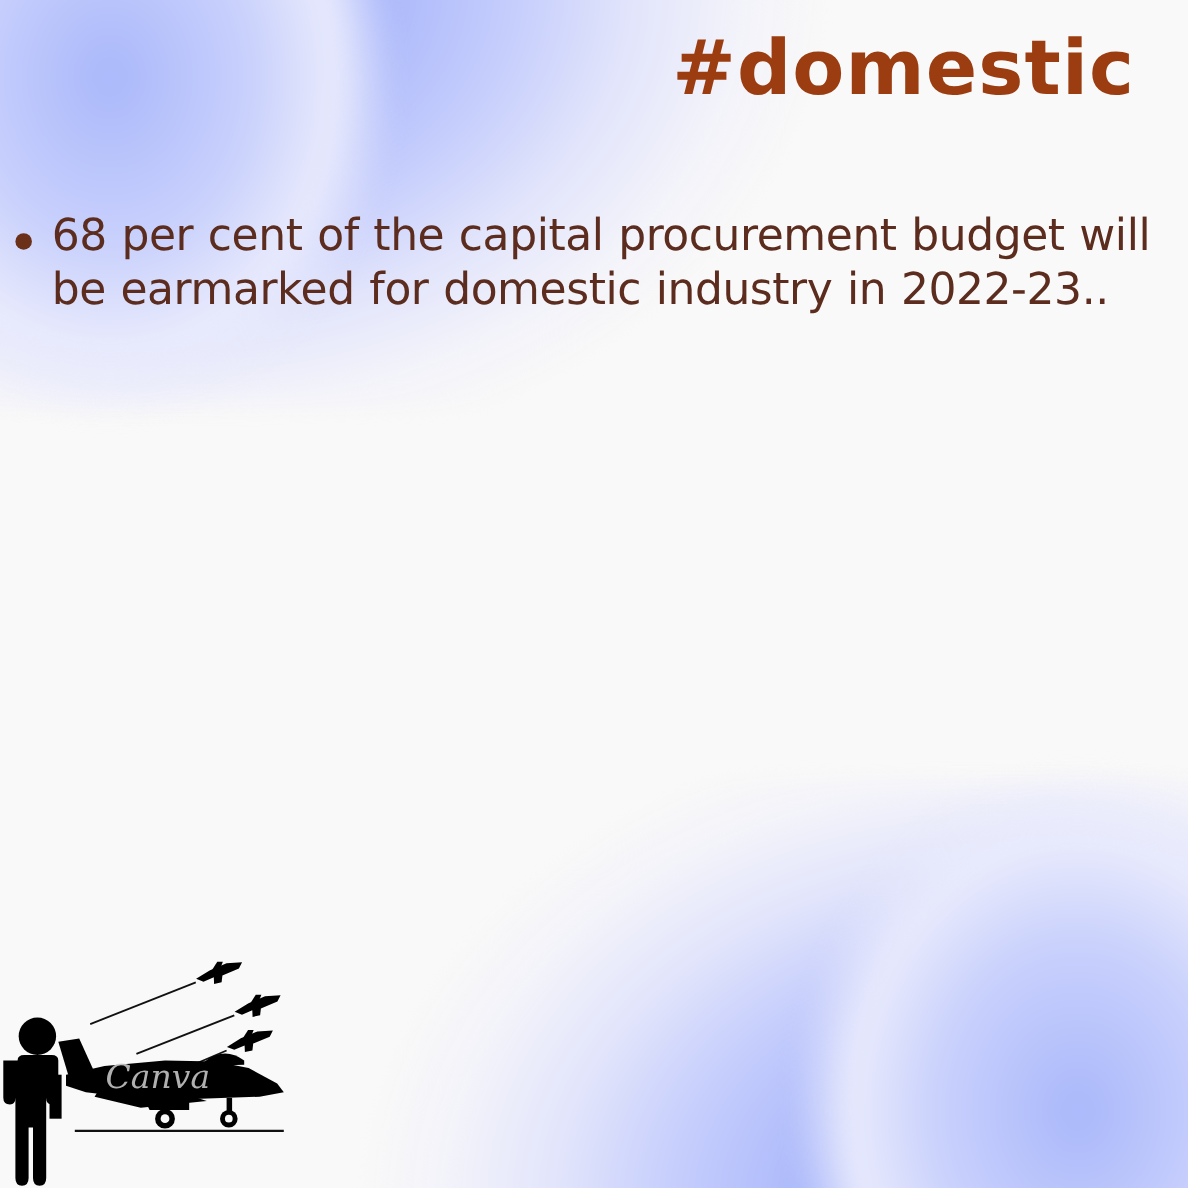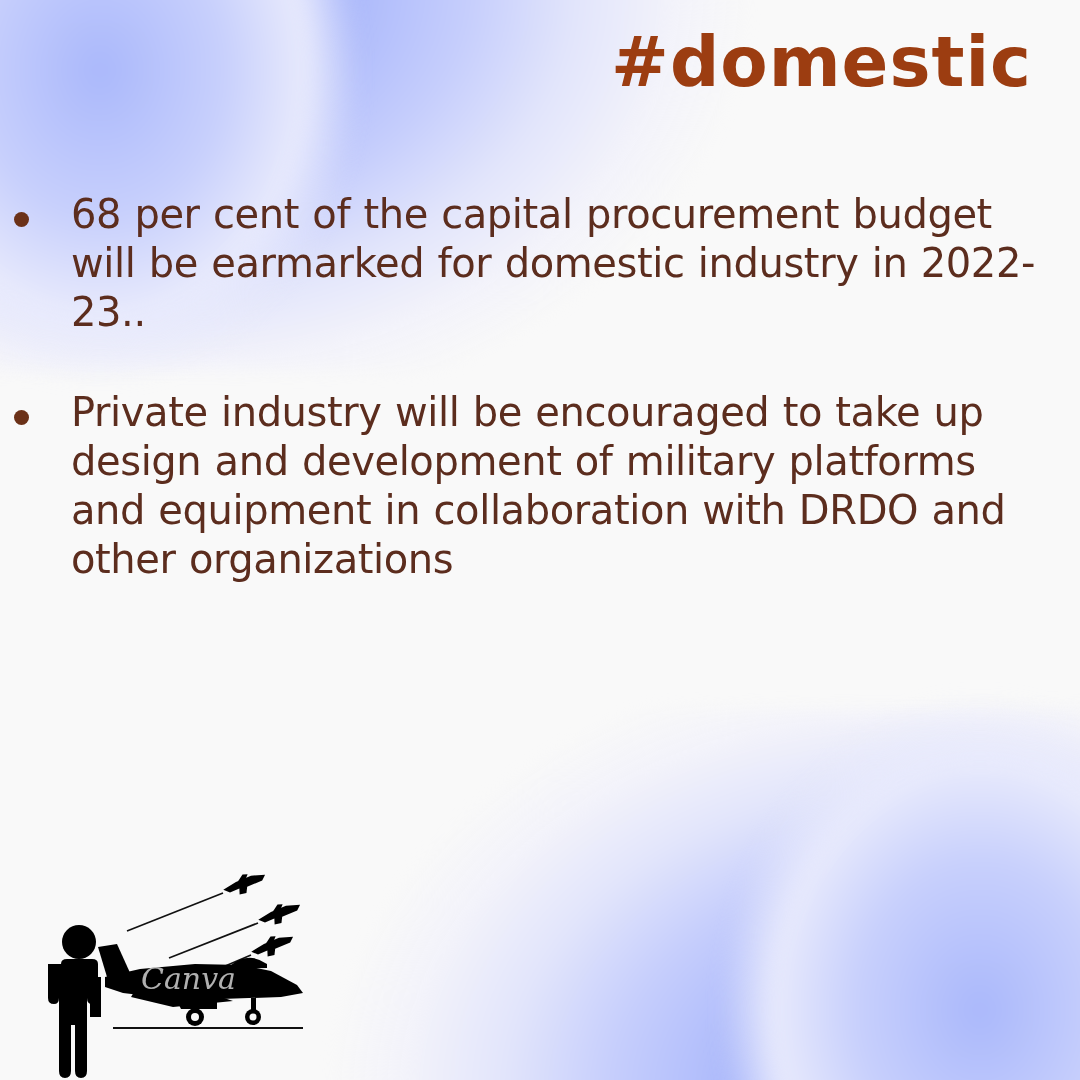--- a/index.html
+++ b/index.html
@@ -104,21 +104,20 @@
     position: absolute;
     left: 14px;
     top: 190px;
     width: 1040px;
   }
 
   .bullet-row {
     display: flex;
     align-items: flex-start;
     margin-bottom: 52px;
-    gap: 24px;
   }
 
   .bullet-dot {
     flex: 0 0 auto;
     width: 15px;
     height: 15px;
     border-radius: 50%;
     background: #6b3118;
     margin-top: 22px;
     margin-right: 18px;
@@ -134,21 +133,20 @@
     word-spacing: 1px;
   }
 
   
   .illustration {
     position: absolute;
     left: 0px;
     bottom: 0px;
     width: 300px;
     height: 215px;
-    padding-left: 45px;
   }
 
   .illustration svg {
     display: block;
     width: 100%;
     height: 100%;
   }
 
   .canva-mark {
     font-family: "DejaVu Serif", serif;
@@ -172,24 +170,20 @@
   <div class="title">#domestic</div>
 
   <div class="bullets">
 
     <div class="bullet-row">
       <span class="bullet-dot"></span>
       <span class="bullet-text">68 per cent of the capital procurement budget will be earmarked for domestic industry in 2022-23..</span>
     </div>
 
 
-    <div class="bullet-row">
-      <span class="bullet-dot"></span>
-      <span class="bullet-text">Private industry will be encouraged to take up design and development of military platforms and equipment in collaboration with DRDO and other organizations</span>
-    </div>
 
   </div>
 
   <div class="illustration">
     <svg viewBox="0 0 300 215" xmlns="http://www.w3.org/2000/svg">
 
       <g stroke="#111111" stroke-width="1.7">
         <line x1="82" y1="66" x2="178" y2="28"></line>
         <line x1="124" y1="93" x2="213" y2="58"></line>
         <line x1="117" y1="128" x2="206" y2="90"></line>

